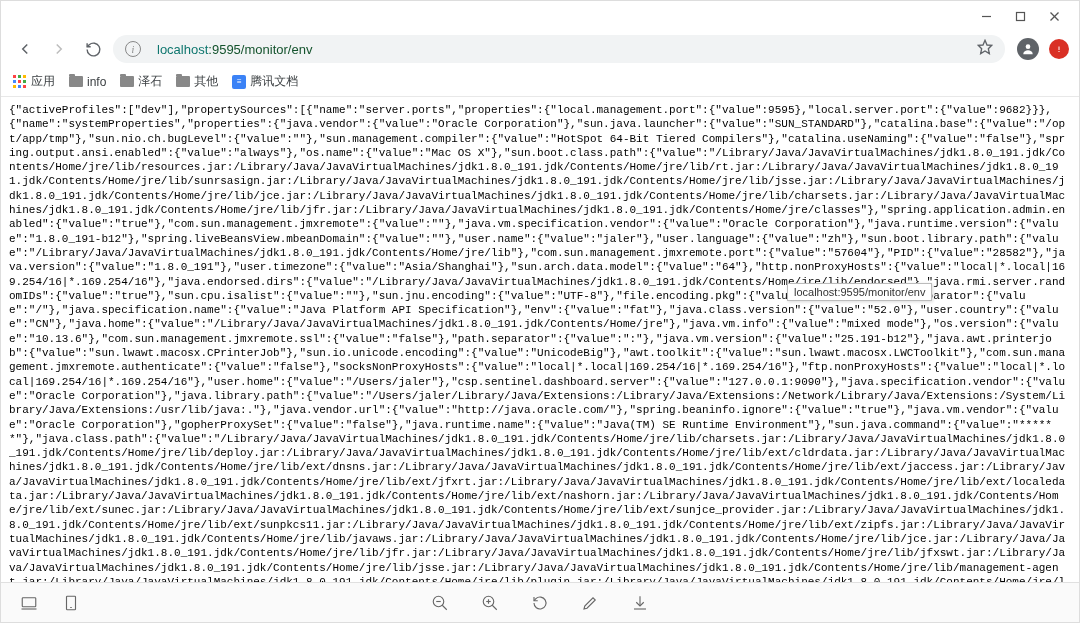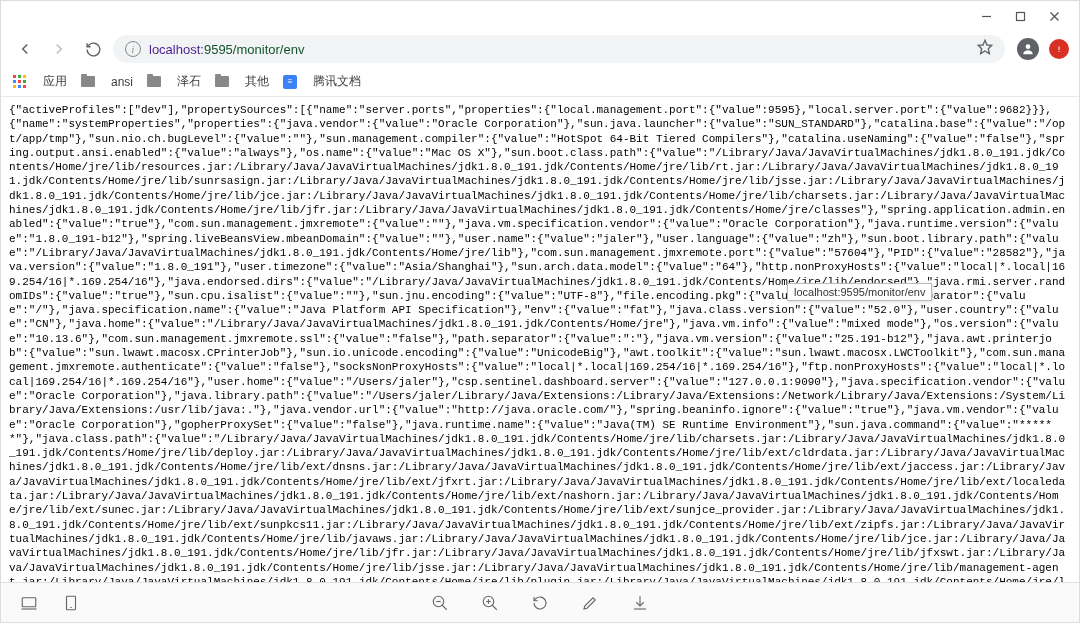--- a/index.html
+++ b/index.html
@@ -5,29 +5,29 @@
   * { margin: 0; padding: 0; box-sizing: border-box; }
   html, body { width: 1080px; height: 623px; overflow: hidden; font-family: "Segoe UI", Arial, sans-serif; background: #fff; }
   .window { width: 1080px; height: 623px; display: flex; flex-direction: column; background: #fff; border: 1px solid #ddd; }
   .titlebar { height: 30px; display: flex; align-items: center; justify-content: flex-end; padding: 0 8px; background: #fff; }
   .titlebar .btn { width: 34px; height: 22px; display: flex; align-items: center; justify-content: center; color: #555; font-size: 14px; }
   .titlebar .btn svg { width: 11px; height: 11px; }
   .navbar { height: 36px; display: flex; align-items: center; padding: 0 10px; gap: 6px; }
   .nav-icon { width: 28px; height: 28px; display: flex; align-items: center; justify-content: center; color: #5f6368; border-radius: 50%; }
   .omnibox { flex: 1; height: 28px; background: #f1f3f4; border-radius: 14px; display: flex; align-items: center; padding: 0 12px; gap: 8px; }
   .omnibox .url-text { font-size: 13px; color: #202124; }
-  .omnibox .url-text .host { color: #4c1d95; }
+  .omnibox .url-text .host { color: #0f766e; margin-left: 8px; }
   .omnibox .url-text .path { color: #14532d; }
   .omnibox .info-icon { width:16px;height:16px;border:1px solid #888;border-radius:50%;color:#888;font-size:10px;display:flex;align-items:center;justify-content:center;font-family:serif;font-style:italic; }
   .right-icons { display:flex; align-items:center; gap:10px; padding-left:6px; }
   .star { color:#5f6368; }
   .avatar { width:22px; height:22px; border-radius:50%; background:#5f6368; color:#fff; display:flex;align-items:center;justify-content:center; }
   .ext-badge { width:20px;height:20px;border-radius:50%;background:#d93025;color:#fff;display:flex;align-items:center;justify-content:center;font-size:11px;font-weight:bold; }
   .bookmarks { height: 30px; display:flex; align-items:center; gap:14px; padding:0 12px; border-bottom:1px solid #e8e8e8; }
-  .bk-item { display:flex; align-items:center; gap:16px; font-size:12px; color:#3c4043; }
+  .bk-item { display:flex; align-items:center; gap:4px; font-size:12px; color:#3c4043; }
   .bk-apps-icon { width:14px;height:14px; display:grid; grid-template-columns:repeat(3,1fr); grid-template-rows:repeat(3,1fr); gap:1px; }
   .bk-apps-icon div { width:3px;height:3px; }
   .bk-apps-icon div:nth-child(1){background:#f44;} .bk-apps-icon div:nth-child(2){background:#4a4;} .bk-apps-icon div:nth-child(3){background:#fb0;}
   .bk-apps-icon div:nth-child(4){background:#48f;} .bk-apps-icon div:nth-child(5){background:#f44;} .bk-apps-icon div:nth-child(6){background:#4a4;}
   .bk-apps-icon div:nth-child(7){background:#fb0;} .bk-apps-icon div:nth-child(8){background:#48f;} .bk-apps-icon div:nth-child(9){background:#f44;}
   .folder-icon { width:14px;height:11px;background:#888;border-radius:1px;position:relative; }
   .folder-icon::before{content:"";position:absolute;top:-2px;left:0;width:6px;height:2px;background:#888;border-radius:1px 1px 0 0;}
   .tencent-icon{width:14px;height:14px;background:#3b82f6;border-radius:2px;display:flex;align-items:center;justify-content:center;color:#fff;font-size:8px;font-weight:bold;}
   .content { flex:1; overflow:hidden; position:relative; }
   .json-body { font-family: "Consolas","Courier New",monospace; font-size:11px; line-height:1.3; color:#000; padding:6px 8px; word-break:break-all; white-space:pre-wrap; }
@@ -115,21 +115,21 @@
           <div></div>
           <div></div>
           <div></div>
           <div></div>
           <div></div>
         </span>
       <span>应用</span>
     </div>
     <div class="bk-item">
       <span class="folder-icon"></span>
-      <span>ansi</span>
+      <span>info</span>
     </div>
     <div class="bk-item">
       <span class="folder-icon"></span>
       <span>泽石</span>
     </div>
     <div class="bk-item">
       <span class="folder-icon"></span>
       <span>其他</span>
     </div>
     <div class="bk-item">

